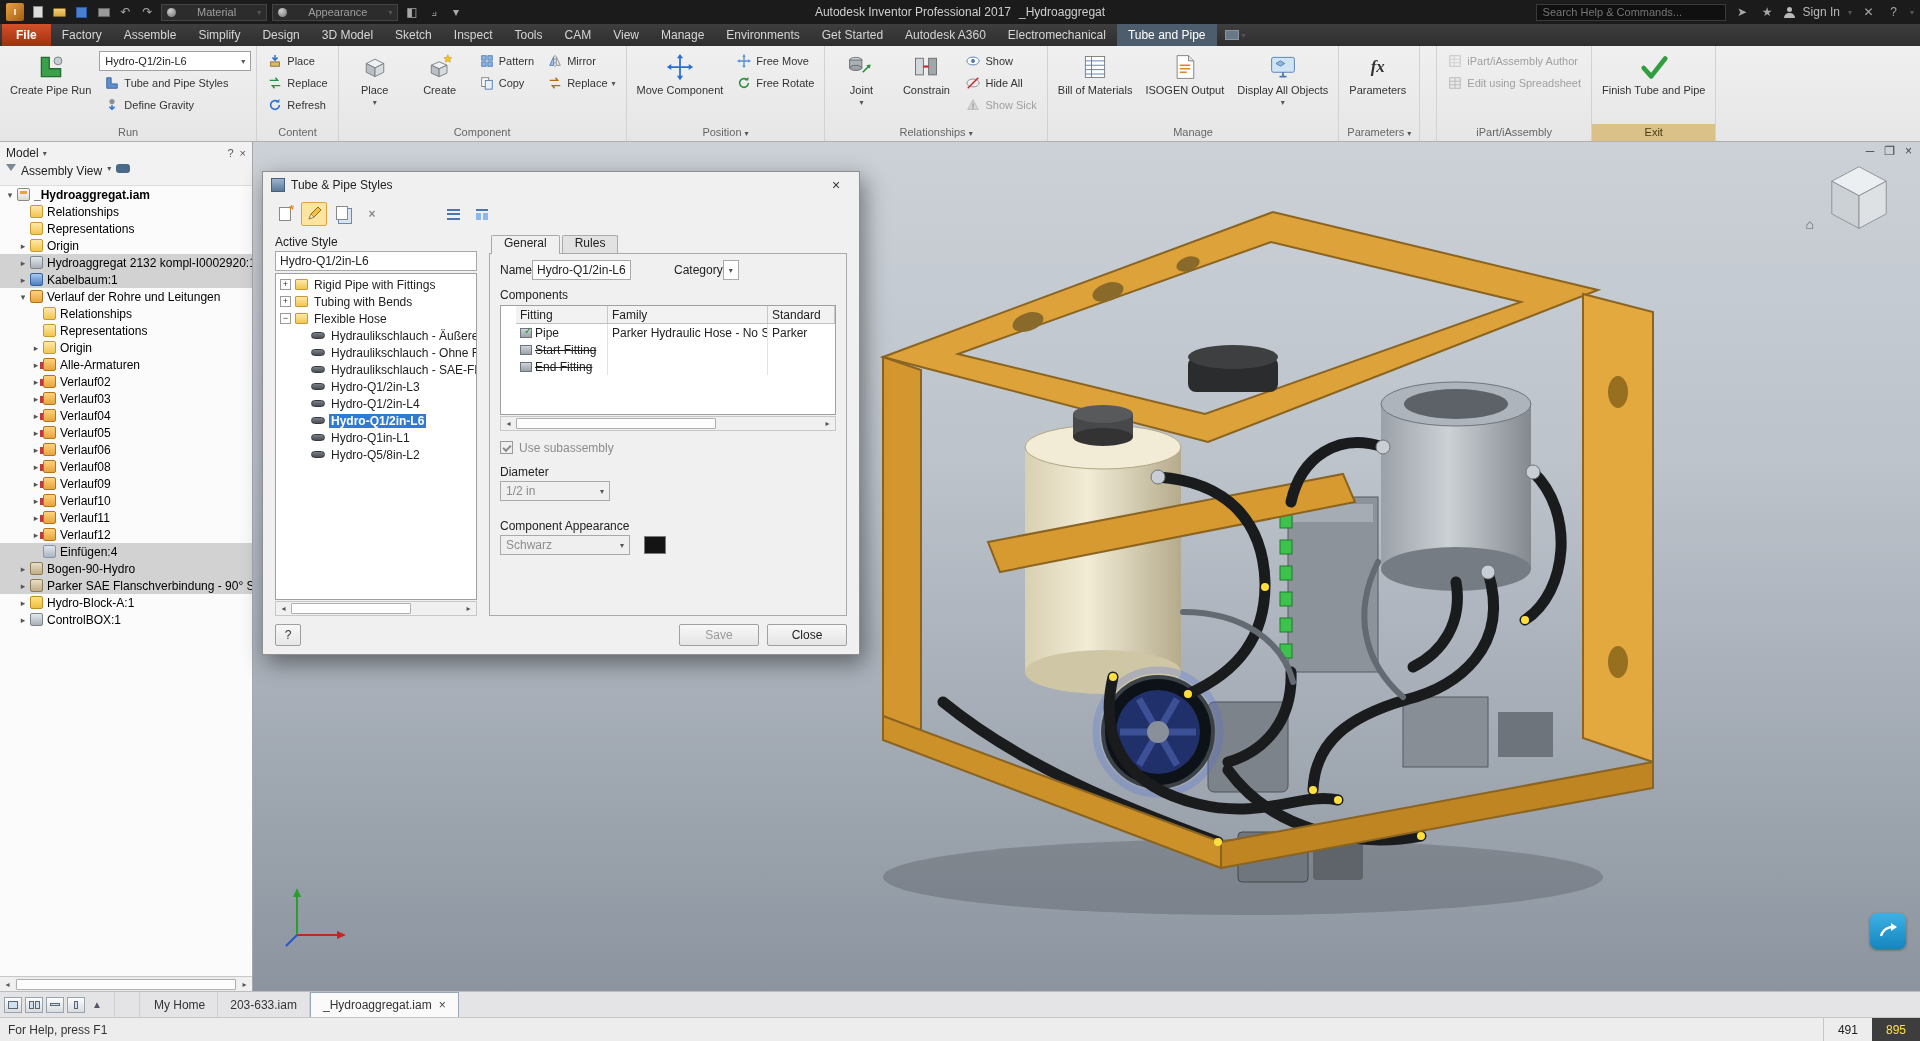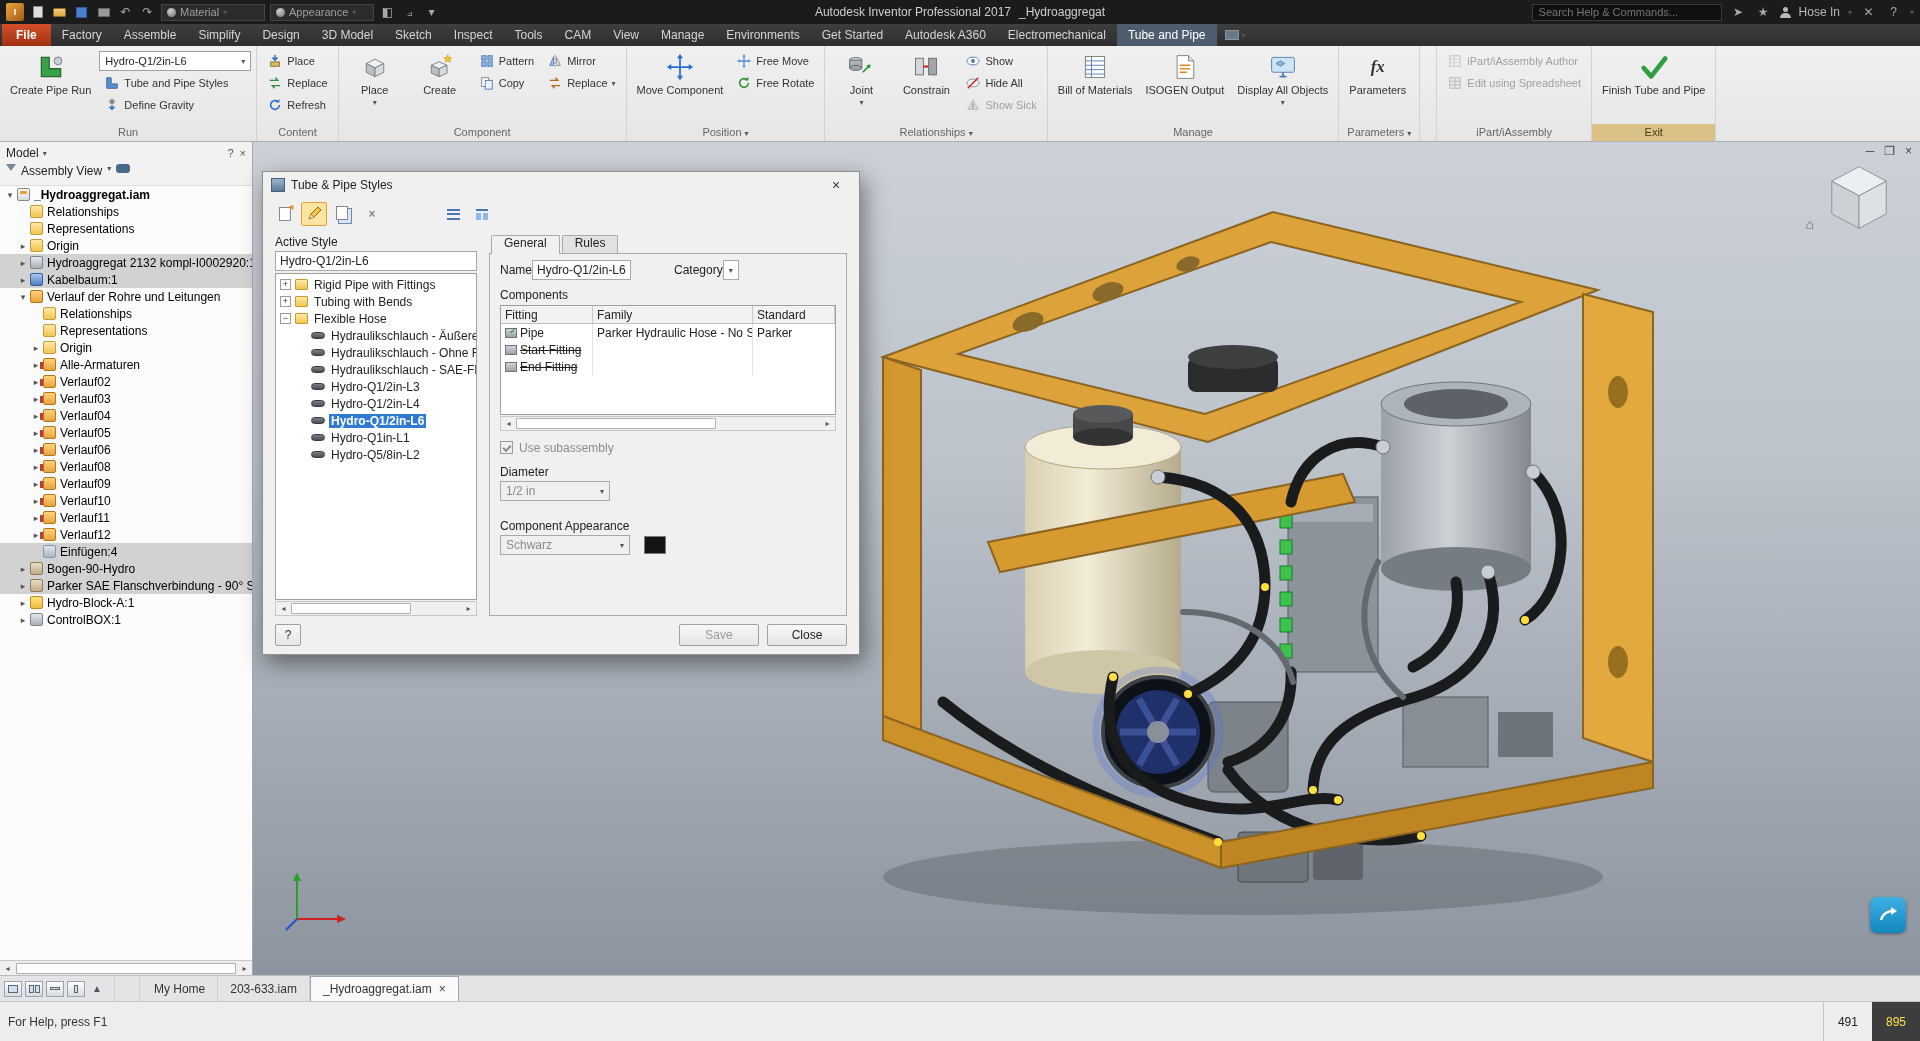--- a/index.html
+++ b/index.html
@@ -7,21 +7,21 @@
 #app{width:1920px;height:1041px;display:flex;flex-direction:column;position:relative;background:#ebebeb;}
 
 
 .titlebar{height:24px;background:#1b1b1b;display:flex;align-items:center;color:#b9b9b9;font-size:12px;gap:5px;padding:0 6px;position:relative;flex:none;}
 .applogo{width:18px;height:18px;background:linear-gradient(135deg,#e8a33d,#a55c18);color:#fff;font-size:9px;font-weight:bold;display:flex;align-items:center;justify-content:center;border-radius:2px;}
 .qicon{width:17px;height:17px;display:flex;align-items:center;justify-content:center;color:#a8a8a8;font-size:12px;}
 .qfolder{width:13px;height:9px;background:linear-gradient(#f2cf7a,#d9a73f);border:1px solid #8a6a2a;border-radius:1px;}
 .qpage{width:10px;height:12px;background:#ddd;border:1px solid #888;}
 .qdisk{width:11px;height:11px;background:#4a7fd0;border:1px solid #2c59a0;}
 .qprint{width:12px;height:9px;background:#9a9a9a;border:1px solid #666;}
-.tcombo{height:17px;min-width:104px;background:#2c2c2c;border:1px solid #454545;color:#7e7e7e;display:flex;align-items:center;gap:4px;padding:0 5px;font-size:11px;}
+.tcombo{height:17px;min-width:104px;background:#2c2c2c;border:1px solid #454545;color:#7e7e7e;display:flex;align-items:center;gap:21px;padding:0 5px;font-size:11px;}
 .tcombo .sw{width:9px;height:9px;border-radius:50%;background:radial-gradient(circle at 35% 30%,#cfcfcf,#707070);}
 .tb-center{position:absolute;left:50%;transform:translateX(-50%);display:flex;gap:8px;color:#cfcfcf;white-space:nowrap;}
 .tb-right{margin-left:auto;display:flex;align-items:center;gap:8px;}
 .searchbox{height:17px;width:190px;background:#101010;border:1px solid #3a3a3a;color:#9a9a9a;font-size:11px;padding:0 6px;outline:none;}
 .person{width:11px;height:11px;position:relative;}
 .person::before{content:"";position:absolute;left:3px;top:0;width:5px;height:5px;border-radius:50%;background:#b9b9b9;}
 .person::after{content:"";position:absolute;left:0;top:6px;width:11px;height:5px;border-radius:5px 5px 0 0;background:#b9b9b9;}
 
 
 .tabrow{height:22px;background:linear-gradient(#3e3e3e,#2e2e2e);display:flex;align-items:stretch;padding-left:2px;color:#d6d6d6;font-size:12px;flex:none;}
@@ -116,21 +116,21 @@
 .dlab{padding:0 2px;}
 .drow.sel .dlab{background:#2f7bd4;color:#fff;font-weight:bold;}
 .dtabs{display:flex;gap:2px;padding-left:2px;height:21px;align-items:flex-end;flex:none;}
 .dtab{padding:0 12px 3px;border:1px solid #aaa;border-bottom:none;background:#e2e2e2;border-radius:2px 2px 0 0;}
 .dtab.active{background:#f0f0f0;position:relative;top:1px;padding-bottom:4px;}
 .dpage{border:1px solid #aaa;flex:1;padding:6px 10px;display:flex;flex-direction:column;min-height:0;}
 .frow{display:flex;gap:14px;align-items:flex-start;}
 .fcol{display:flex;flex-direction:row;}
 .dcombo{height:20px;border:1px solid #a9a9a9;background:#fff;display:flex;align-items:center;justify-content:space-between;padding:0 5px;}
 .dcombo.disd{background:#efefef;color:#8c8c8c;}
-.ctable{border:1px solid #a0a0a0;background:#fff;height:110px;overflow:hidden;margin-top:1px;}
+.ctable{border:1px solid #a0a0a0;background:#fff;height:110px;overflow:hidden;margin-top:1px;padding-left:15px;}
 .crow{display:flex;height:17px;align-items:stretch;}
 .crow.chead{background:#f2f2f2;border-bottom:1px solid #c0c0c0;height:18px;}
 .ccell{padding:0 4px;display:flex;align-items:center;border-right:1px solid #e2e2e2;overflow:hidden;white-space:nowrap;gap:3px;}
 .chead .ccell{border-right:1px solid #c8c8c8;color:#222;}
 .c1{width:92px;flex:none;}.c2{width:160px;flex:none;}.c3{flex:1;border-right:none;}
 .crow.struck .ccell{text-decoration:line-through;}
 .fic{width:12px;height:10px;flex:none;background:linear-gradient(#cfd4da,#9aa1a8);border:1px solid #6e747b;position:relative;}
 .fic-pipe-check::after{content:"✓";position:absolute;left:3px;top:-4px;color:#1d8a2c;font-size:10px;font-weight:bold;}
 .hscroll{height:15px;display:flex;align-items:center;border:1px solid #c8c8c8;background:#f0f0f0;flex:none;margin-top:1px;}
 .chkrow{display:flex;align-items:center;gap:6px;margin-top:7px;}
@@ -154,21 +154,21 @@
 
 .dockbar{height:26px;background:#e4e4e6;border-top:1px solid #bdbdbd;display:flex;align-items:stretch;padding:0 4px;gap:2px;font-size:12px;flex:none;}
 .dkicons{display:flex;align-items:center;gap:3px;padding-right:6px;}
 .dkico{width:18px;height:16px;border:1px solid #9aa4ae;background:linear-gradient(#fdfdfd,#d8dce0);display:flex;align-items:center;justify-content:center;}
 .dkico i{display:block;width:10px;height:8px;border:1px solid #5a6570;background:#cfe0ee;}
 .dtab2{display:flex;align-items:center;padding:0 12px;border-right:1px solid #cfcfcf;color:#333;gap:7px;cursor:pointer;}
 .dtab2.active{background:#fafafa;border:1px solid #9aa8b5;border-bottom:none;}
 .dtclose{color:#444;font-size:12px;}
 
 
-.statusbar{height:40px;background:#ededed;border-top:1px solid #c6c6c6;display:flex;align-items:center;padding:0 0 0 8px;font-size:12px;color:#333;flex:none;}
+.statusbar{height:24px;background:#ededed;border-top:1px solid #c6c6c6;display:flex;align-items:center;padding:0 0 0 8px;font-size:12px;color:#333;flex:none;}
 .scount1{margin-left:auto;border-left:1px solid #c6c6c6;padding:0 14px;height:100%;display:flex;align-items:center;color:#222;}
 .scount2{background:#3d3d3d;color:#fde047;padding:12px 14px;height:100%;display:flex;align-items:center;}
 </style>
 </head>
 <body>
 
 <div id="app">
 
   <div class="titlebar">
     <span class="applogo">I</span>
@@ -201,21 +201,21 @@
     <span class="qicon">▾</span>
     <div class="tb-center">
       <span>Autodesk Inventor Professional 2017</span>
       <span>_Hydroaggregat</span>
     </div>
     <div class="tb-right">
       <input class="searchbox" placeholder="Search Help &amp; Commands..." style="">
       <span class="qicon">➤</span>
       <span class="qicon">★</span>
       <span class="person"></span>
-      <span>Hose In</span>
+      <span>Sign In</span>
       <span class="carr">▾</span>
       <span class="qicon">✕</span>
       <span class="qicon">?</span>
       <span class="carr">▾</span>
     </div>
   </div>
 
   <div class="tabrow">
     <div class="tabstrip">
         <div class="rtab file">File</div>

